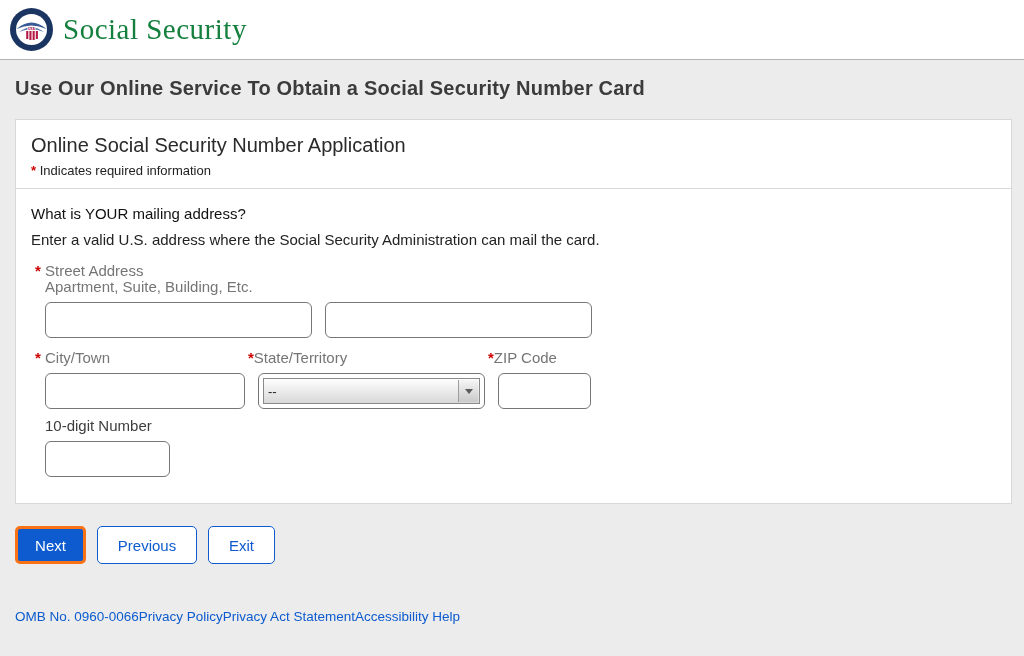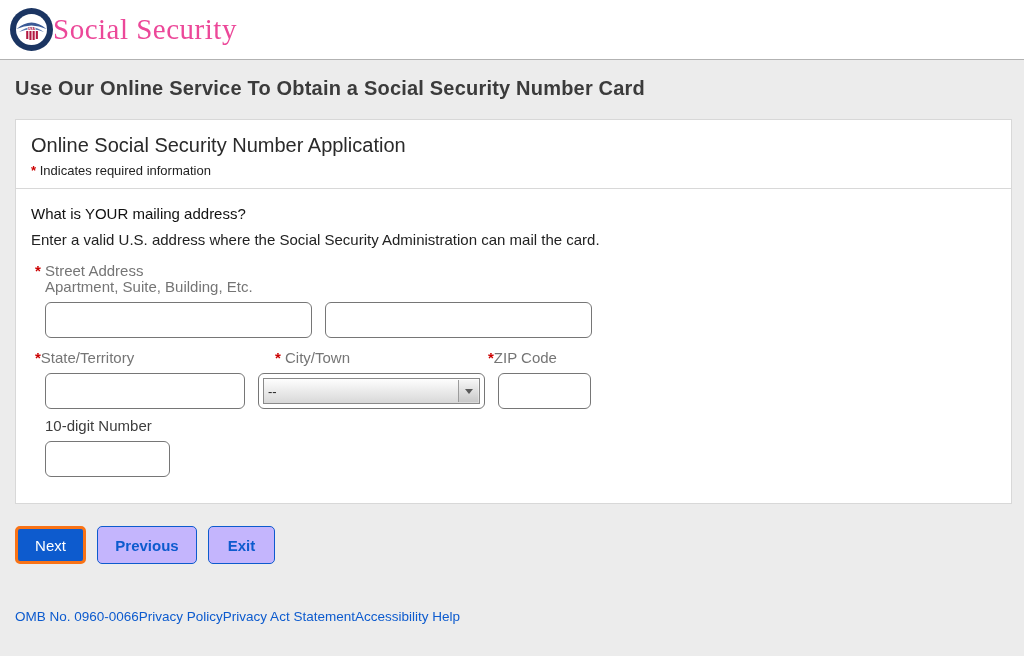--- a/index.html
+++ b/index.html
@@ -12,21 +12,21 @@
   }
 
   
   .app-header {
     height:60px; background:#ffffff; border-bottom:1px solid #b2b2b2;
     display:flex; align-items:center; padding-left:10px;
   }
   .seal { width:43px; height:43px; flex:0 0 auto; }
   .brand {
     font-family:"Liberation Serif", serif;
-    font-size:29px; color:#ec4899; margin-left:0; letter-spacing:0.5px;
+    font-size:29px; color:#15803d; margin-left:10px; letter-spacing:0.5px;
   }
 
   
   .page-title {
     padding:17px 15px 0 15px;
     font-size:20px; line-height:23px; font-weight:700; color:#3b3b3b;
     letter-spacing:0.2px;
   }
 
   
@@ -94,21 +94,21 @@
   .phone-input { width:125px; margin-left:14px; margin-top:7px; display:block; }
 
   
   .button-row { display:flex; margin:22px 0 0 15px; gap:11px; }
   .btn {
     height:38px; border-radius:5px; font-family:"Liberation Sans", sans-serif;
     font-size:15px; cursor:pointer;
     display:flex; align-items:center; justify-content:center;
   }
   .btn-primary { width:71px; background:#0d5bce; border:3px solid #f97316; color:#ffffff; }
-  .btn-outline { background:#c4b5fd; border:1px solid #0d5bce; color:#0d5bce;font-weight:bold; }
+  .btn-outline { background:#ffffff; border:1px solid #0d5bce; color:#0d5bce; }
   .btn-previous { width:100px; }
   .btn-exit { width:67px; }
 
   
   .footer-links {
     display:flex; margin:45px 0 0 15px;
     font-size:13.5px; line-height:16px;
   }
   .footer-links a { color:#0d5bce; text-decoration:none; cursor:pointer; }
 </style>
@@ -148,22 +148,22 @@
     <div class="label-row first">
       <label class="lbl w-street"><span class="req-shift"><span class="asterisk">*</span>&nbsp;<span>Street Address</span></span></label>
       <label class="lbl w-apt">Apartment, Suite, Building, Etc.</label>
     </div>
     <div class="input-row">
       <input type="text" class="txt street-input" value="" style="">
       <input type="text" class="txt apt-input" value="" style="">
     </div>
 
     <div class="label-row second">
+      <label class="lbl w-city"><span class="req-shift"><span class="asterisk">*</span>&nbsp;<span>City/Town</span></span></label>
       <label class="lbl w-state"><span class="req-shift"><span class="asterisk">*</span><span>State/Territory</span></span></label>
-      <label class="lbl w-city"><span class="req-shift"><span class="asterisk">*</span>&nbsp;<span>City/Town</span></span></label>
       <label class="lbl w-zip"><span class="req-shift"><span class="asterisk">*</span><span>ZIP Code</span></span></label>
     </div>
     <div class="input-row">
       <input type="text" class="txt city-input" value="" style="">
       <div class="select-wrap">
         <div class="select-box">
           <span class="select-value">--</span>
           <span class="select-arrow">
               <span class="tri-down"></span>
             </span>

